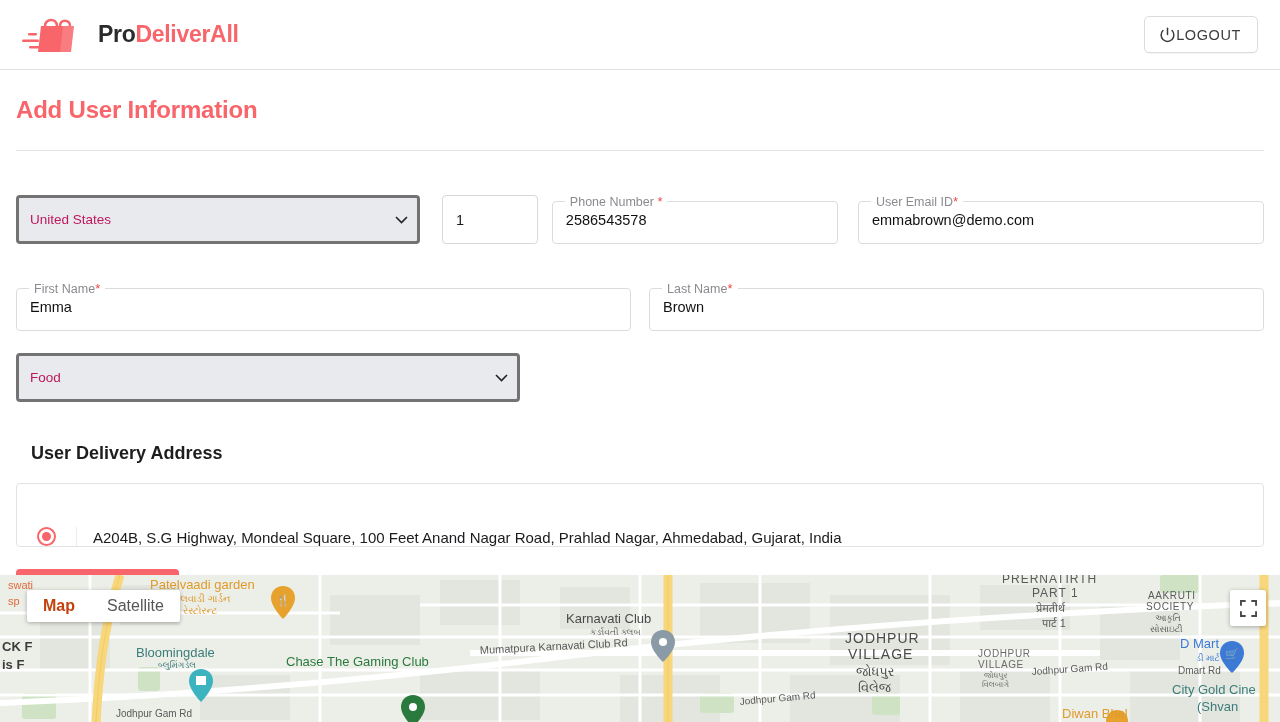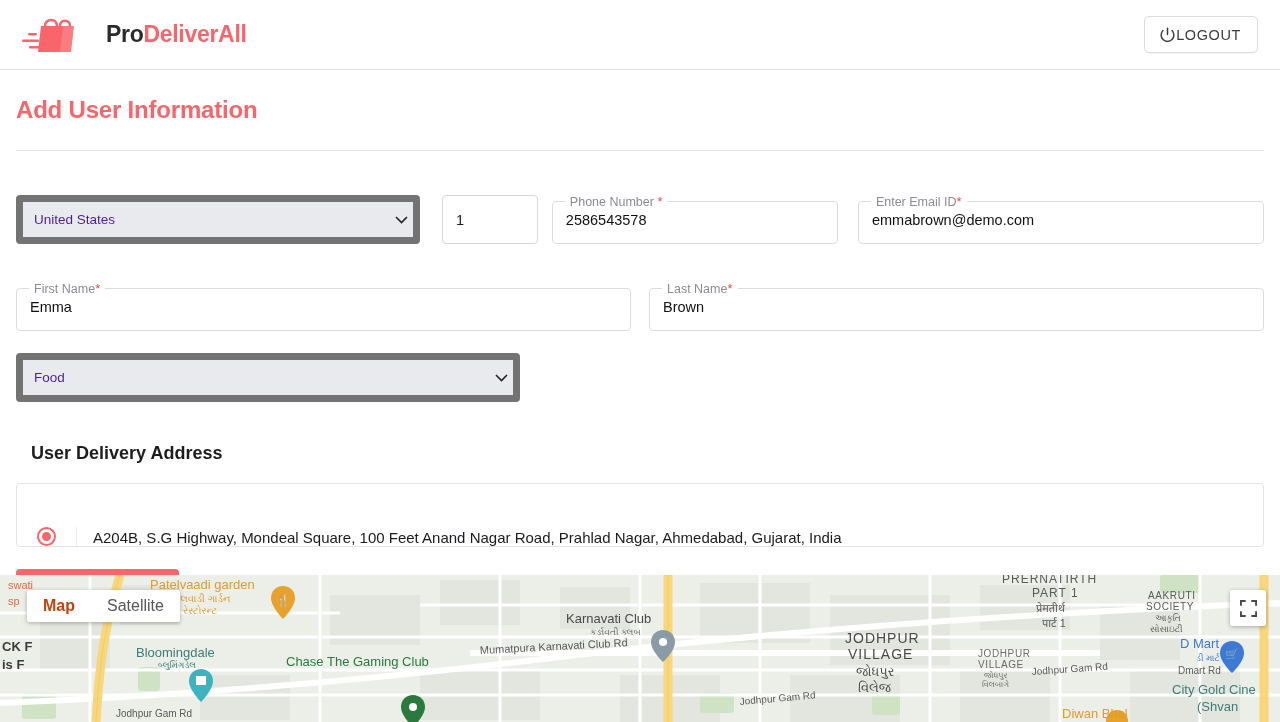--- a/index.html
+++ b/index.html
@@ -15,21 +15,21 @@
   .topbar {
     position: relative;
     height: 70px;
     background: #ffffff;
     border-bottom: 1px solid #e2e2e4;
     display: flex;
     align-items: center;
     justify-content: space-between;
     padding: 0 22px 0 18px;
   }
-  .brand { display: flex; align-items: center; gap: 20px; }
+  .brand { display: flex; align-items: center; gap: 12px; }
   .brand-mark { width: 68px; height: 44px; display:block; }
   .brand-text {
     font-size: 23px; font-weight: bold; letter-spacing: -0.3px;
     font-family: "Liberation Sans", sans-serif;
   }
   .brand-text .pro { color: #2b2b2b; }
   .brand-text .rest { color: #f8656a; }
 
   .logout-btn {
     display: flex; align-items: center; 
@@ -60,24 +60,24 @@
   
   .form-area { padding-top: 44px; }
   .row { display: flex; }
 
   
   .sel {
     -webkit-appearance: none; appearance: none;
     width: 100%;
     height: 49px;
     background: #e9eaee;
-    border: 7px solid #737373;
+    border: 3px solid #737373;
     border-radius: 4px;
     font-size: 13.5px;
-    color: #4c1d95;
+    color: #be185d;
     padding: 0 11px;
     font-family: "Liberation Sans", sans-serif;
     cursor: pointer;
   }
   .sel-wrap { position: relative; }
   .sel-arrow {
     position: absolute; right: 12px; top: 50%;
     transform: translateY(-50%);
     pointer-events: none;
     color: #222;
@@ -272,21 +272,21 @@
         <fieldset>
           <legend><span>Phone Number</span> <span class="req">*</span></legend>
         </fieldset>
         <input value="2586543578" style="">
       </div>
 
       <div style="width:20px;"></div>
 
       <div class="mfield" style="width:410px;">
         <fieldset>
-          <legend><span>Enter Email ID</span><span class="req">*</span></legend>
+          <legend><span>User Email ID</span><span class="req">*</span></legend>
         </fieldset>
         <input value="emmabrown@demo.com" style="">
       </div>
     </div>
 
     
     <div class="row" style="margin-top:38px;">
       <div class="mfield" style="width:616px;">
         <fieldset>
           <legend><span>First Name</span><span class="req">*</span></legend>

